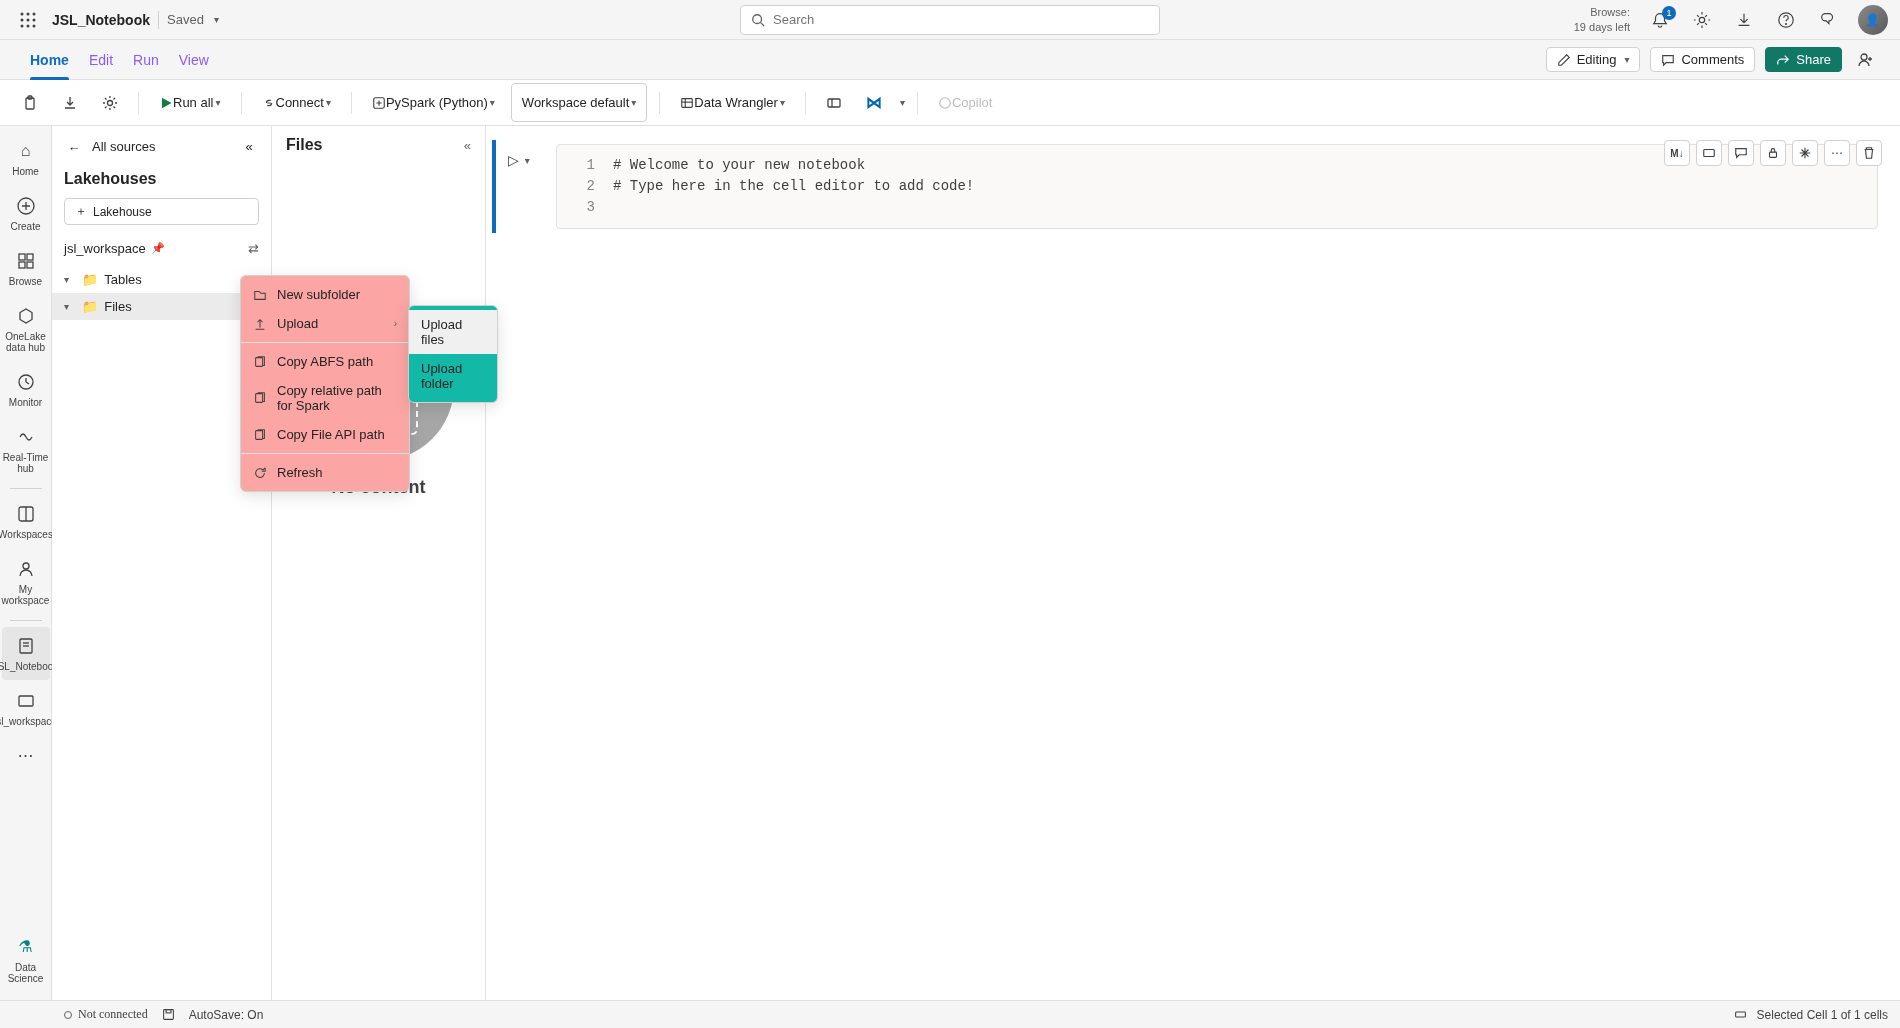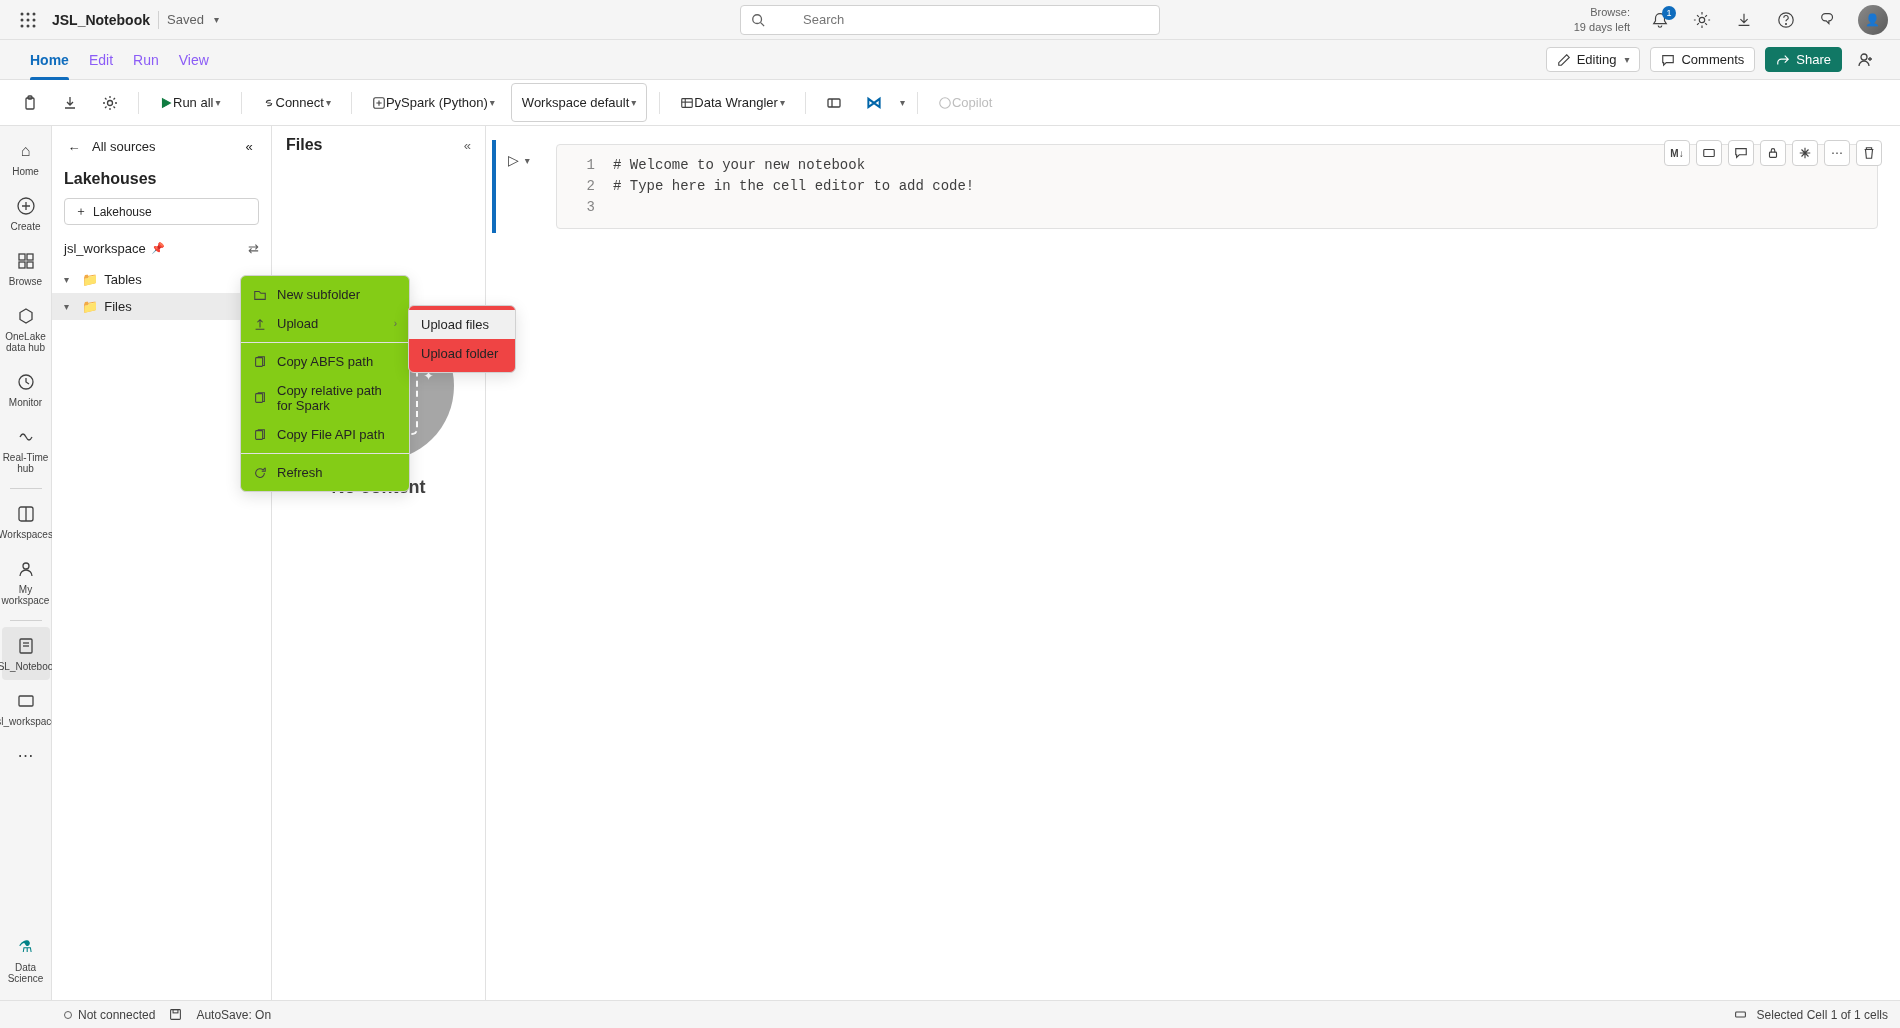--- a/index.html
+++ b/index.html
@@ -6,21 +6,21 @@
     body { font-family: "Segoe UI", -apple-system, BlinkMacSystemFont, sans-serif; font-size: 13px; color: #242424; background: #f5f5f5; width: 1900px; height: 1028px; overflow: hidden; }
     
     
     .top-bar { display: flex; align-items: center; height: 40px; padding: 0 12px; background: #f5f5f5; border-bottom: 1px solid #e1e1e1; }
     .app-launcher { width: 32px; height: 32px; display: flex; align-items: center; justify-content: center; cursor: pointer; }
     .title-area { display: flex; align-items: center; margin-left: 8px; gap: 8px; }
     .nb-title { font-weight: 600; font-size: 14px; }
     .divider-v { width: 1px; height: 18px; background: #d1d1d1; }
     .saved-indicator { color: #616161; font-size: 13px; }
     .chevron-small { color: #616161; font-size: 10px; margin-left: 2px; }
-    .search-box { position: absolute; left: 50%; transform: translateX(-50%); width: 420px; height: 30px; border: 1px solid #d1d1d1; border-radius: 4px; background: #fff; display: flex; align-items: center; padding: 0 10px; gap: 30px; }
+    .search-box { position: absolute; left: 50%; transform: translateX(-50%); width: 420px; height: 30px; border: 1px solid #d1d1d1; border-radius: 4px; background: #fff; display: flex; align-items: center; padding: 0 10px; }
     .search-box input { border: none; outline: none; flex: 1; font-size: 13px; margin-left: 8px; background: transparent; }
     .search-icon { color: #616161; }
     .top-right { margin-left: auto; display: flex; align-items: center; gap: 18px; }
     .trial-info { text-align: right; font-size: 11px; color: #616161; line-height: 1.3; }
     .icon-btn { width: 24px; height: 24px; display: flex; align-items: center; justify-content: center; cursor: pointer; color: #424242; position: relative; }
     .notif-badge { position: absolute; top: -2px; right: -4px; background: #0f6cbd; color: #fff; font-size: 9px; border-radius: 8px; min-width: 14px; height: 14px; display: flex; align-items: center; justify-content: center; padding: 0 3px; }
     .avatar { width: 30px; height: 30px; border-radius: 50%; background: linear-gradient(135deg,#8a8a8a,#5a5a5a); display:flex;align-items:center;justify-content:center;color:#fff;font-size:12px;font-weight:600; }
     
     
     .ribbon { display: flex; align-items: center; height: 40px; padding: 0 20px; background: #f5f5f5; border-bottom: 1px solid #e1e1e1; }
@@ -73,26 +73,26 @@
     .files-panel-header { display:flex;align-items:center;justify-content:space-between; }
     .files-title { font-size: 16px; font-weight: 600; }
     .collapse-files { cursor:pointer;color:#616161; }
     .no-content-area { display:flex;flex-direction:column;align-items:center;justify-content:center;height:500px;gap:16px; }
     .no-content-circle { width:150px;height:150px;border-radius:50%;background:#a6a6a6;display:flex;align-items:center;justify-content:center;position:relative; }
     .no-content-inner { width:78px;height:98px;border:2px dashed #fff;border-radius:6px;position:relative; }
     .sparkle { position:absolute;color:#fff;font-size:12px; }
     .no-content-text { font-size:18px;font-weight:600;color:#424242; }
     
     
-    .context-menu { position: absolute; top: 275px; left: 240px; width: 170px; background: #84cc16; border: 1px solid #d1d1d1; border-radius: 6px; box-shadow: 0 4px 16px rgba(0,0,0,0.12); padding: 4px 0; z-index: 100; }
+    .context-menu { position: absolute; top: 275px; left: 240px; width: 170px; background: #fca5a5; border: 1px solid #d1d1d1; border-radius: 6px; box-shadow: 0 4px 16px rgba(0,0,0,0.12); padding: 4px 0; z-index: 100; }
     .menu-item { display: flex; align-items: center; gap: 10px; padding: 7px 12px; cursor: pointer; font-size: 13px; }
     .menu-item.has-sub { }
     .menu-chevron { margin-left:auto;font-size:10px;color:#616161; }
     .menu-sep { height:1px;background:#e1e1e1;margin:4px 0; }
-    .submenu { position:absolute;top:305px;left:408px;width:108px;background:#ef4444;border:1px solid #d1d1d1;border-radius:6px;box-shadow:0 4px 16px rgba(0,0,0,0.12);padding:4px 0;z-index:101; }
+    .submenu { position:absolute;top:305px;left:408px;width:90px;background:#14b8a6;border:1px solid #d1d1d1;border-radius:6px;box-shadow:0 4px 16px rgba(0,0,0,0.12);padding:4px 0;z-index:101; }
     .submenu .menu-item.highlighted { background:#f0f0f0; }
     
     
     .notebook-area { flex: 1; background: #fff; position: relative; padding: 14px 18px 0 0; overflow:auto; }
     .cell-toolbar-top { position:absolute;top:14px;right:18px;display:flex;gap:6px;align-items:center; }
     .cell-top-btn { width:26px;height:26px;border:1px solid #d1d1d1;border-radius:4px;display:flex;align-items:center;justify-content:center;cursor:pointer;background:#fff;font-size:12px;color:#424242; }
     .cell-wrapper { margin-left: 6px; margin-top: 0; }
     .cell { display:flex;align-items:flex-start;gap:10px;padding:4px 0 4px 4px;border-left:4px solid #0f6cbd; }
     .cell-run-area { width:46px;display:flex;align-items:center;gap:4px;padding-top:8px;padding-left:8px; }
     .cell-run-btn { color:#424242;cursor:pointer;font-size:14px; }
@@ -562,21 +562,21 @@
   <div class="menu-item highlighted">
     <span>Upload files</span>
   </div>
   <div class="menu-item">
     <span>Upload folder</span>
   </div>
 </div>
 
 <div class="status-bar">
   <div class="status-left">
-    <span style="display:flex;align-items:center;gap:6px;">
+    <span style="display:flex;align-items:center;gap:6px;font-family:Liberation Serif, serif;">
       <span class="status-dot"></span>
       <span>Not connected</span>
     </span>
     <span style="display:flex;align-items:center;gap:14px;">
       <svg width="13" height="13" viewBox="0 0 16 16" fill="none" stroke="#424242" stroke-width="1.3">
           <rect x="2" y="2" width="12" height="12" rx="1"></rect>
           <rect x="5" y="2" width="6" height="4"></rect>
         </svg>
       <span>AutoSave: On</span>
     </span>

